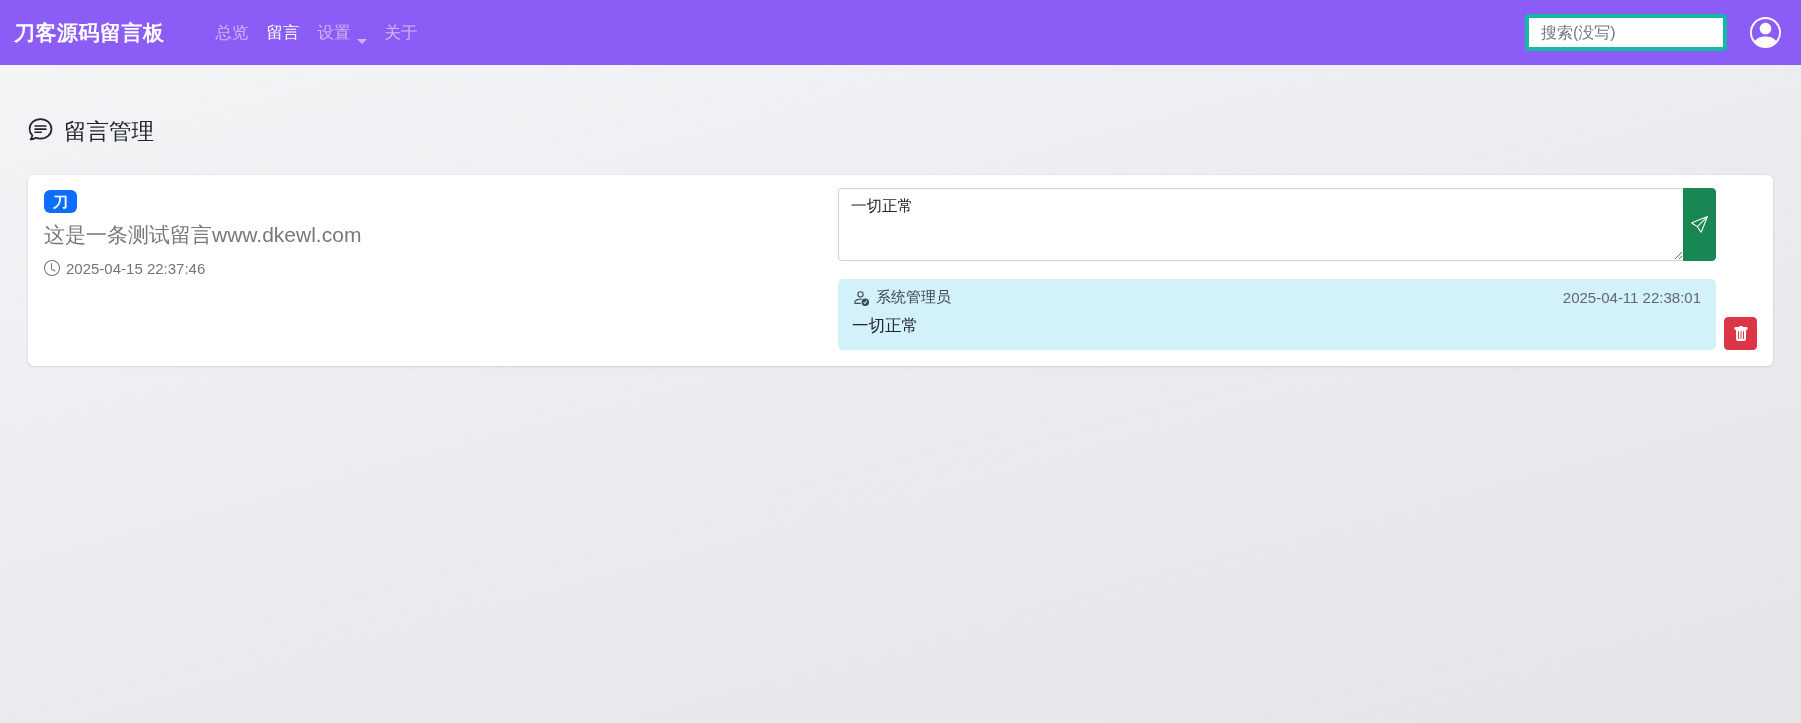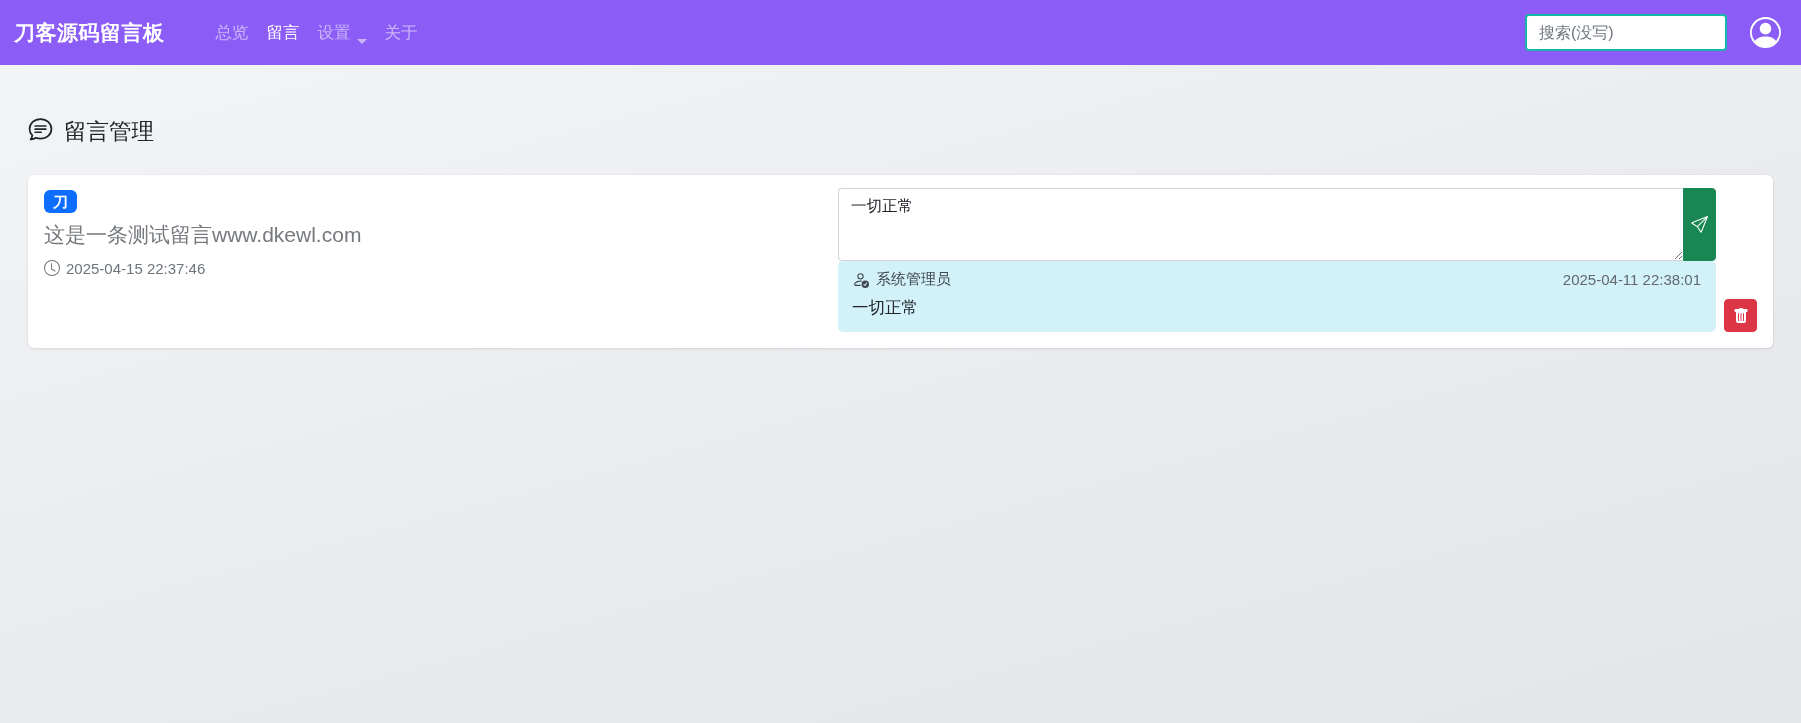--- a/index.html
+++ b/index.html
@@ -47,21 +47,21 @@
     border-left: 5px solid transparent;
     border-right: 5px solid transparent;
     border-top: 5px solid rgba(255,255,255,0.55);
     display: inline-block;
     margin-top: 2px;
   }
   .search-input {
     margin-left: auto;
     width: 202px;
     height: 37px;
-    border: 2px solid #14b8a6;
+    border: 4px solid #14b8a6;
     border-radius: 4px;
     padding: 0 12px;
     font-size: 16px;
     font-family: inherit;
     color: #212529;
     outline: none;
     background: #fff;
   }
   .search-input::placeholder { color: #6f7780; }
   .avatar-btn {
@@ -144,20 +144,21 @@
     width: 33px;
     flex: 0 0 auto;
     background: #198754;
     border: 1px solid #198754;
     border-radius: 0 4px 4px 0;
     cursor: pointer;
     display: flex; align-items: center; justify-content: center;
     padding: 0;
   }
   .reply-box {
+    margin-top: 18px;
     background: #d2f1f9;
     border-radius: 5px;
     padding: 9px 15px 13px 14px;
   }
   .reply-head {
     display: flex;
     align-items: center;
     justify-content: space-between;
   }
   .reply-author {

